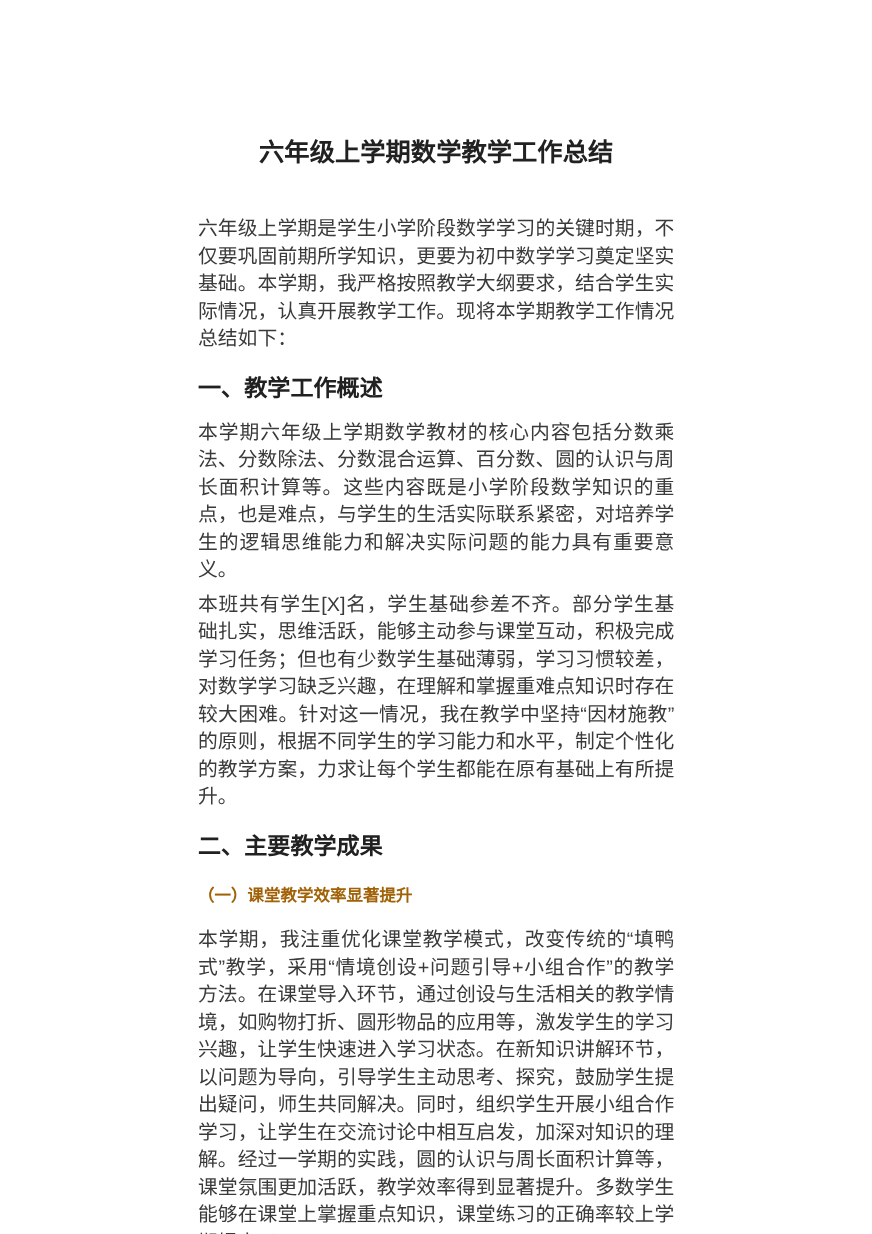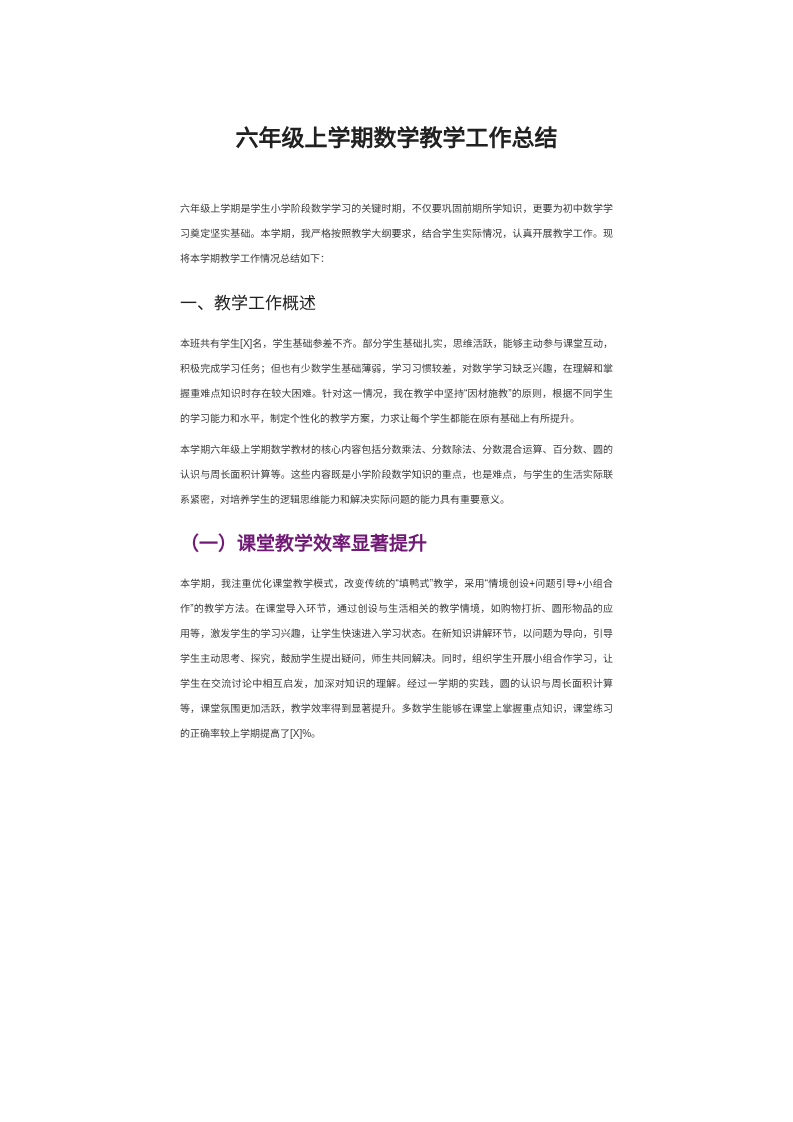--- a/index.html
+++ b/index.html
@@ -20,57 +20,58 @@
   }
   .doc-title {
     font-size: 23px;
     line-height: 32px;
     font-weight: 700;
     text-align: center;
     color: #212121;
     margin: 0 0 42px 0;
   }
   .h2 {
-    font-size: 17px;
+    font-size: 21px;
     line-height: 26px;
-    font-weight: 400;
+    font-weight: 700;
     color: #212121;
     margin: 20px 0 14px 0;
   }
   .h3 {
-    font-size: 19px;
+    font-size: 15px;
     line-height: 27px;
     font-weight: 700;
-    color: #701a75;
+    color: #a16207;
     margin: 18px 0 14px 0;
   }
   .para {
-    font-size: 10px;
+    font-size: 18px;
     line-height: 25px;
     color: #3a3a3a;
     margin: 0 0 6px 0;
     text-align: justify;
     word-break: break-all;
   }
 </style>
 </head>
 <body>
 
 <div class="page">
 
   <h1 class="doc-title">六年级上学期数学教学工作总结</h1>
 
   <p class="para">六年级上学期是学生小学阶段数学学习的关键时期，不仅要巩固前期所学知识，更要为初中数学学习奠定坚实基础。本学期，我严格按照教学大纲要求，结合学生实际情况，认真开展教学工作。现将本学期教学工作情况总结如下：</p>
 
   <h2 class="h2">一、教学工作概述</h2>
 
+  <p class="para">本学期六年级上学期数学教材的核心内容包括分数乘法、分数除法、分数混合运算、百分数、圆的认识与周长面积计算等。这些内容既是小学阶段数学知识的重点，也是难点，与学生的生活实际联系紧密，对培养学生的逻辑思维能力和解决实际问题的能力具有重要意义。</p>
+
   <p class="para">本班共有学生[X]名，学生基础参差不齐。部分学生基础扎实，思维活跃，能够主动参与课堂互动，积极完成学习任务；但也有少数学生基础薄弱，学习习惯较差，对数学学习缺乏兴趣，在理解和掌握重难点知识时存在较大困难。针对这一情况，我在教学中坚持“因材施教”的原则，根据不同学生的学习能力和水平，制定个性化的教学方案，力求让每个学生都能在原有基础上有所提升。</p>
 
-  <p class="para">本学期六年级上学期数学教材的核心内容包括分数乘法、分数除法、分数混合运算、百分数、圆的认识与周长面积计算等。这些内容既是小学阶段数学知识的重点，也是难点，与学生的生活实际联系紧密，对培养学生的逻辑思维能力和解决实际问题的能力具有重要意义。</p>
-
+  <h2 class="h2">二、主要教学成果</h2>
 
   <h3 class="h3">（一）课堂教学效率显著提升</h3>
 
   <p class="para">本学期，我注重优化课堂教学模式，改变传统的“填鸭式”教学，采用“情境创设+问题引导+小组合作”的教学方法。在课堂导入环节，通过创设与生活相关的教学情境，如购物打折、圆形物品的应用等，激发学生的学习兴趣，让学生快速进入学习状态。在新知识讲解环节，以问题为导向，引导学生主动思考、探究，鼓励学生提出疑问，师生共同解决。同时，组织学生开展小组合作学习，让学生在交流讨论中相互启发，加深对知识的理解。经过一学期的实践，圆的认识与周长面积计算等，课堂氛围更加活跃，教学效率得到显著提升。多数学生能够在课堂上掌握重点知识，课堂练习的正确率较上学期提高了[X]%。</p>
 
 
 
 </div>
 
 </body></html>

